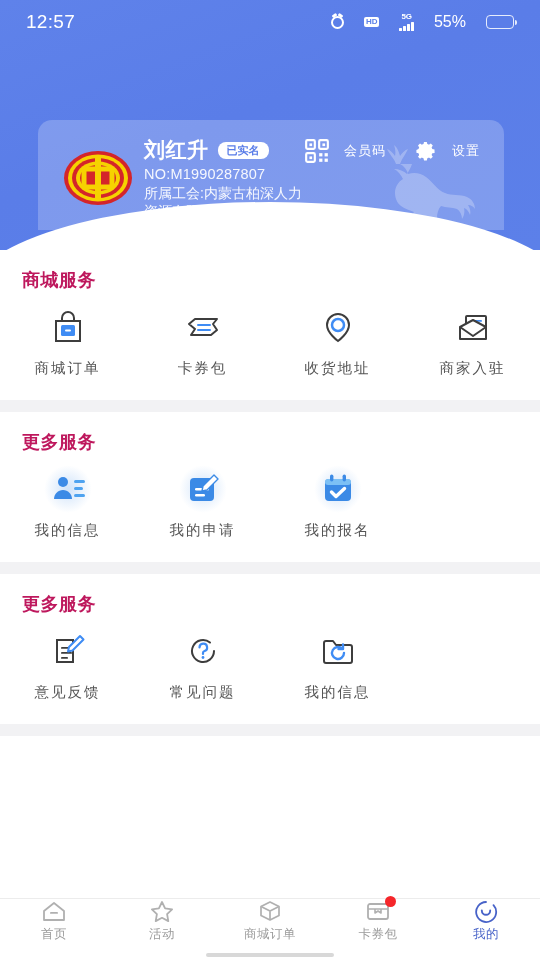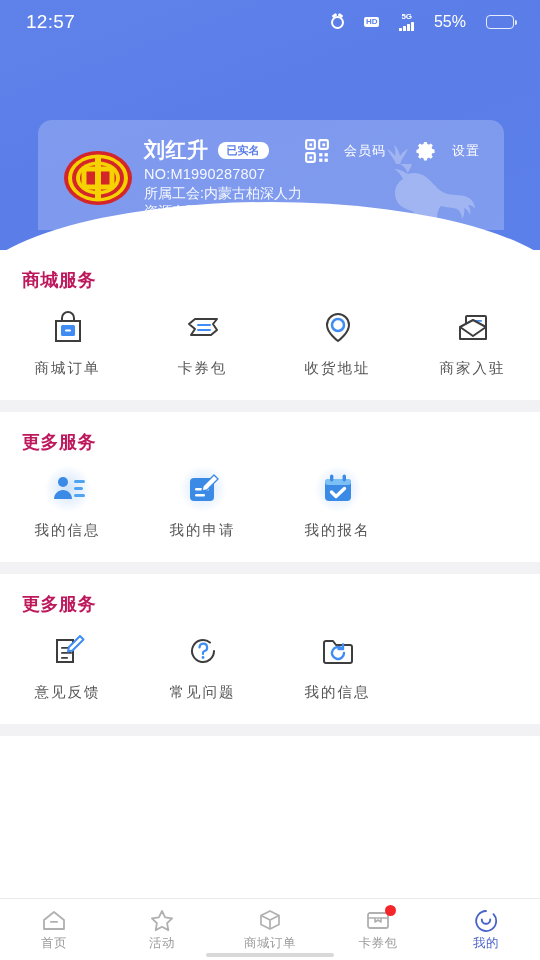--- a/index.html
+++ b/index.html
@@ -111,21 +111,21 @@
   .blue-icon { position:relative; width:42px; height:42px; }
   .blue-icon .glow {
     position:absolute; inset:-3px; border-radius:50%;
     background:radial-gradient(circle,rgba(120,175,240,.35) 0%,rgba(120,175,240,0) 70%);
   }
 
   
   .tabbar {
     position:absolute; left:0; bottom:0; width:540px; height:62px;
     background:#fff; border-top:1px solid #ececec;
-    display:flex; align-items:center;
+    display:flex; align-items:flex-start;
   }
   .tab {
     flex:1; display:flex; flex-direction:column; align-items:center;
     gap:3px; cursor:pointer; position:relative;
   }
   .tab-icon { width:26px; height:24px; position:relative; }
   .tab-label { font-size:12.5px; color:#9b9b9b; letter-spacing:.5px;}
   .tab.active .tab-label { color:#4762c8; }
   .tab-badge {
     position:absolute; top:-3px; right:-5px; width:11px; height:11px;

